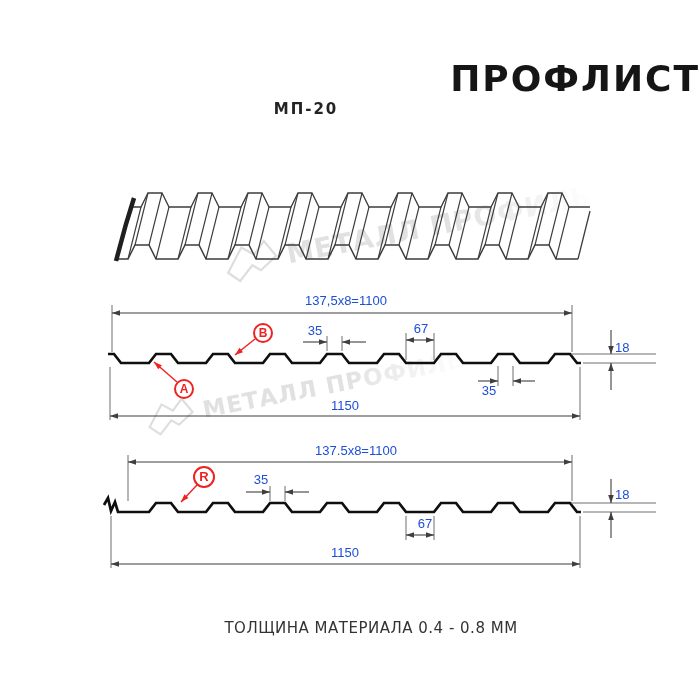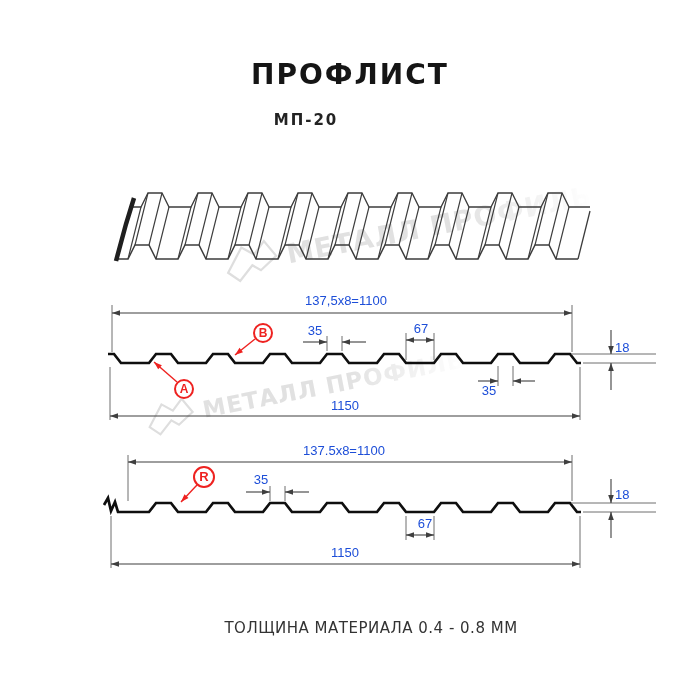--- a/index.html
+++ b/index.html
@@ -1,22 +1,22 @@
 <!DOCTYPE html>
 <html><head>
 <meta charset="utf-8">
 <style>
   html,body{margin:0;padding:0;background:#ffffff;}
   #canvas{position:relative;width:700px;height:700px;background:#fff;overflow:hidden;
           font-family:"Liberation Sans",sans-serif;}
   
-  .title{position:absolute;left:0;top:58px;width:700px;text-align:center;
-         font-family:"DejaVu Sans",sans-serif;font-weight:700;font-size:28px;
+  .title{position:absolute;left:0;top:58px;width:700px;text-align:right;
+         font-family:"DejaVu Sans",sans-serif;font-weight:700;font-size:36px;
          letter-spacing:2px;color:#151515;z-index:5;}
-  .subtitle{position:absolute;left:0;top:111px;width:612px;text-align:center;
+  .subtitle{position:absolute;left:0;top:100px;width:612px;text-align:center;
          font-family:"DejaVu Sans",sans-serif;font-weight:700;font-size:15px;
          letter-spacing:2px;color:#232323;z-index:5;}
   .footer{position:absolute;left:0;top:619px;width:700px;text-align:center;
          font-family:"DejaVu Sans",sans-serif;font-weight:500;font-size:15px;
          letter-spacing:.5px;color:#333;z-index:5;padding-left:21px;}
   
   .wm{position:absolute;display:flex;align-items:center;gap:8px;z-index:1;
       transform-origin:0 50%;pointer-events:none;}
   .wm-text{font-family:"DejaVu Sans",sans-serif;font-weight:700;color:var(--wmc,#e1e1e1);
       letter-spacing:1px;white-space:nowrap;
@@ -171,21 +171,21 @@
       <polygon points="181,502 184.4439576125001,494.2553789012436 188.52187757157978,498.0934212156716" fill="#ee2220"></polygon>
     </svg>
 
   <div class="dim" style="left:346px;top:294px;">137,5x8=1100</div>
   <div class="dim" style="left:315px;top:324px;">35</div>
   <div class="dim" style="left:421px;top:322px;">67</div>
   <div class="dim" style="left:489px;top:384px;">35</div>
   <div class="dim left" style="left:615px;top:341px;">18</div>
   <div class="dim" style="left:345px;top:399px;">1150</div>
 
-  <div class="dim" style="left:344px;top:444px;">137.5x8=1100</div>
+  <div class="dim" style="left:356px;top:444px;">137.5x8=1100</div>
   <div class="dim" style="left:261px;top:473px;">35</div>
   <div class="dim" style="left:425px;top:517px;">67</div>
   <div class="dim left" style="left:615px;top:488px;">18</div>
   <div class="dim" style="left:345px;top:546px;">1150</div>
 
   <div class="pt" id="pt-a">A</div>
   <div class="pt" id="pt-b">B</div>
   <div class="pt" id="pt-r">R</div>
 
   <div class="footer">ТОЛЩИНА МАТЕРИАЛА 0.4 - 0.8 ММ</div>

